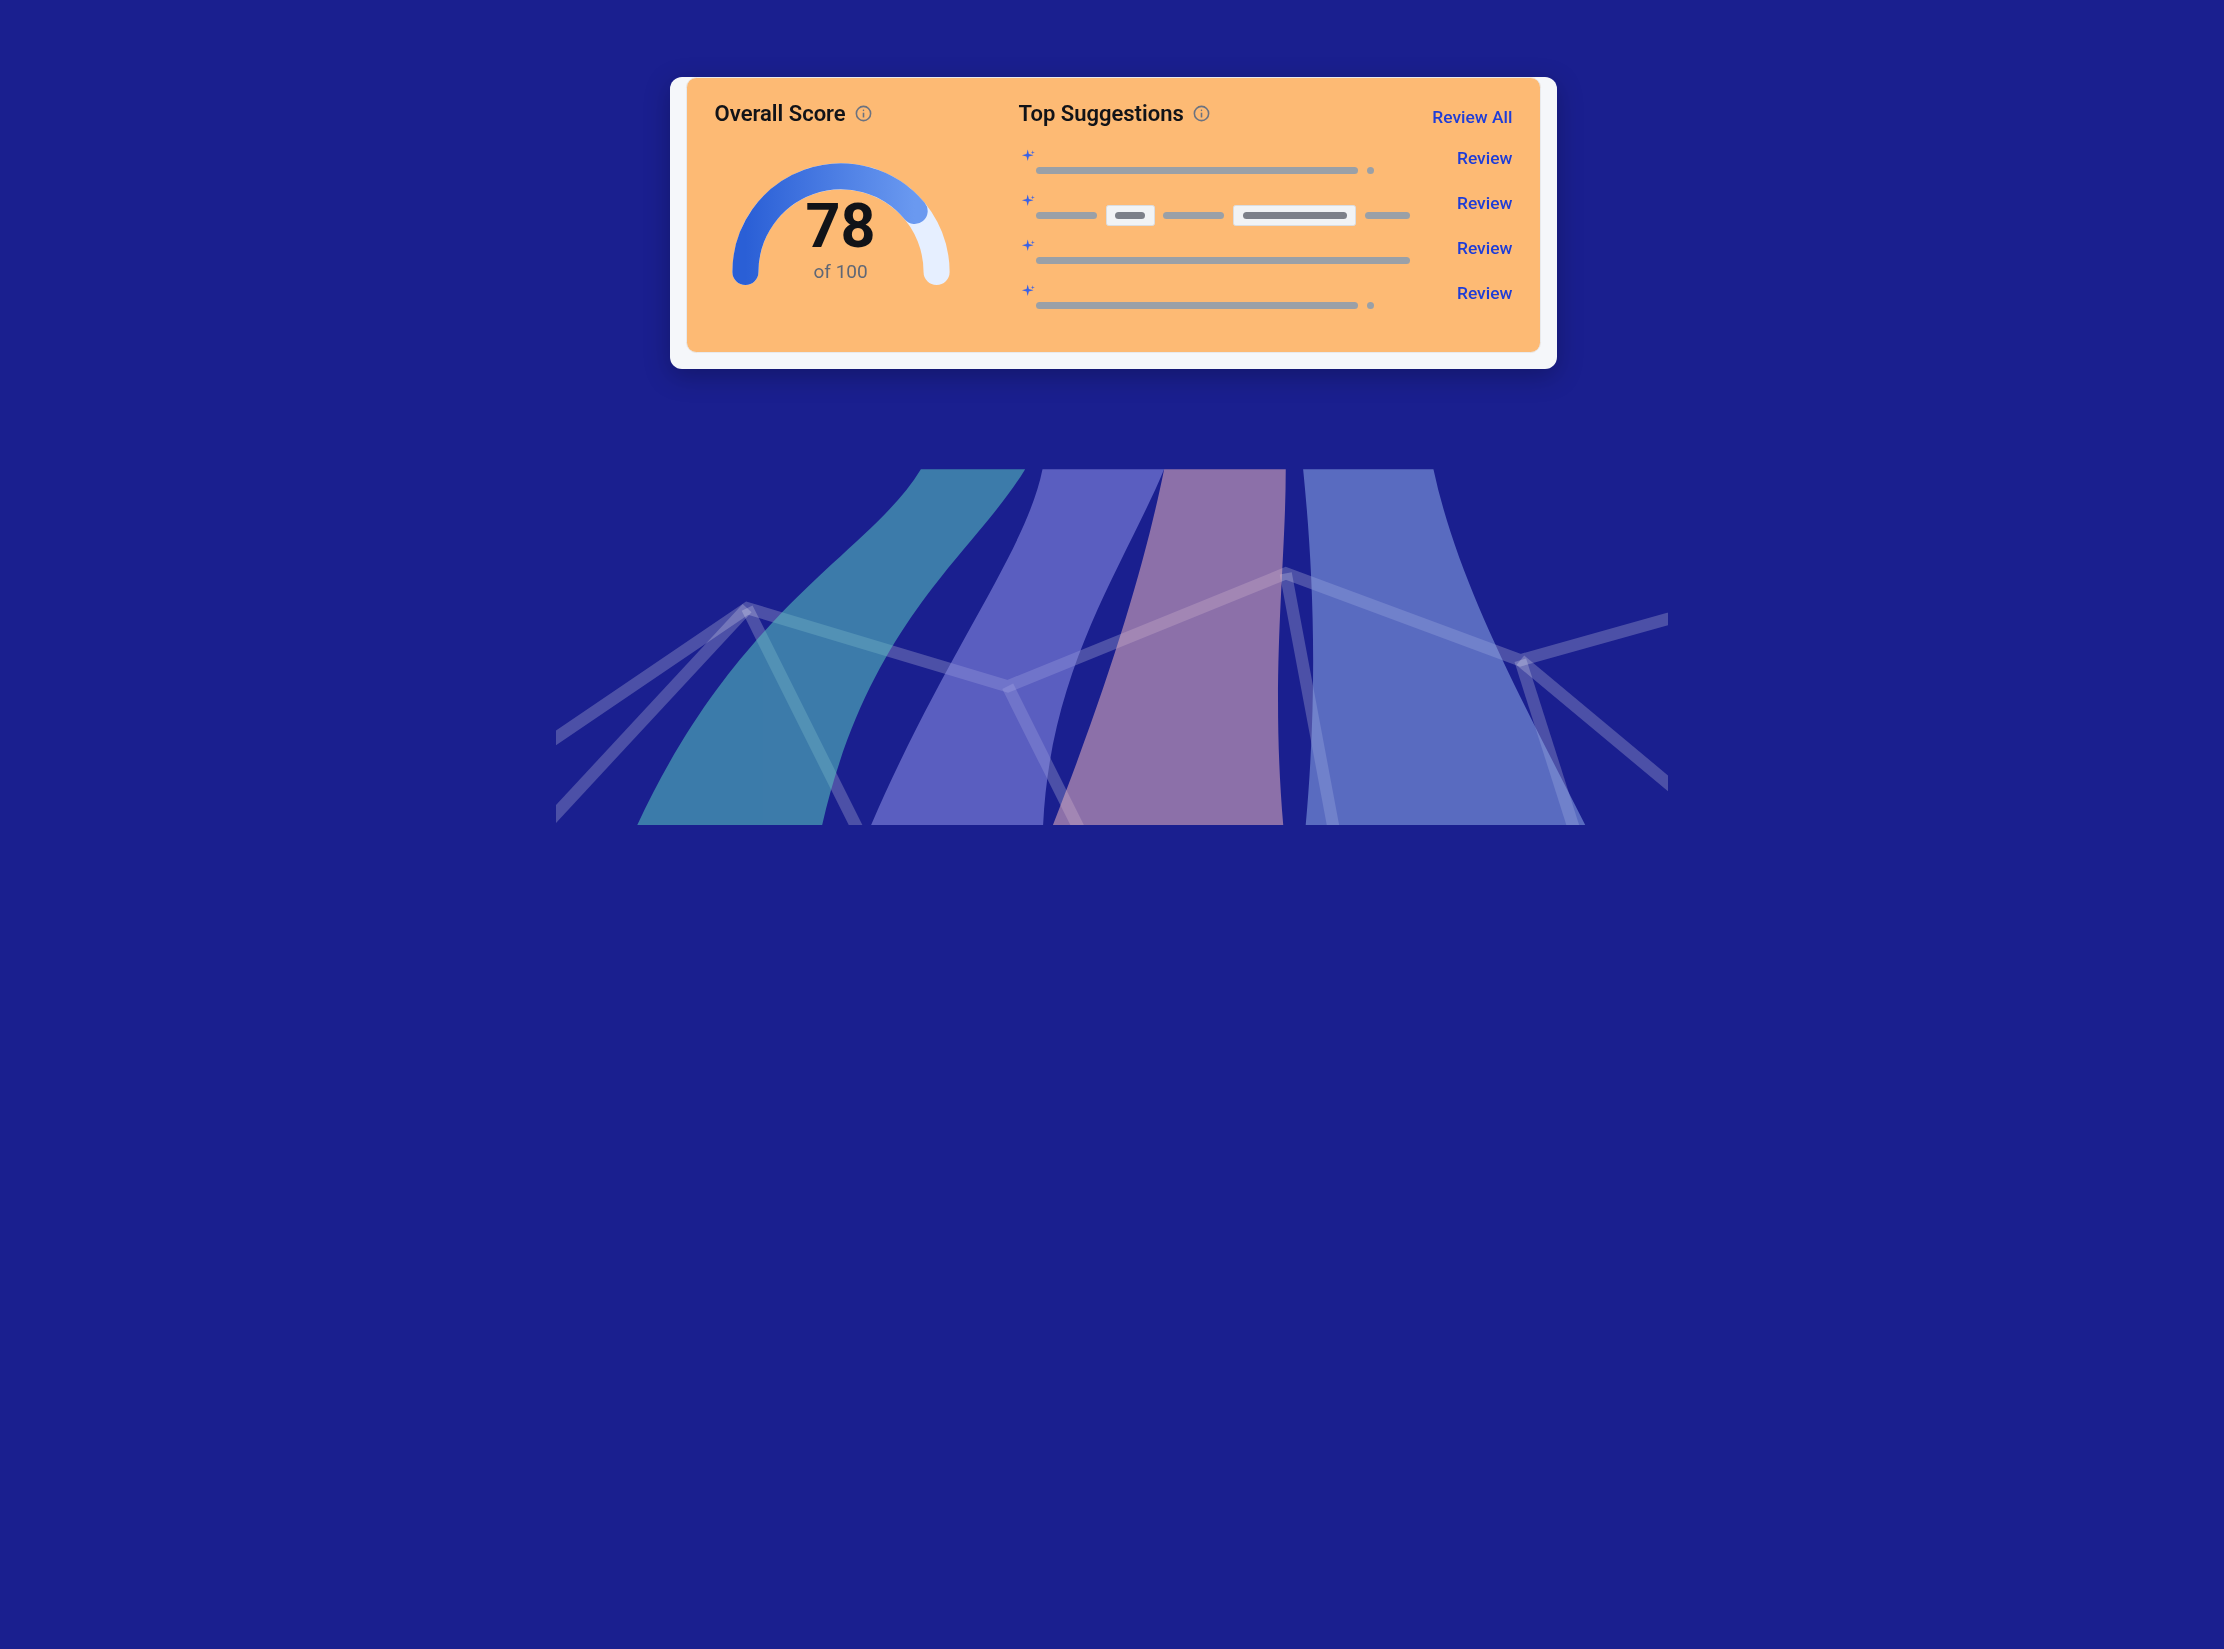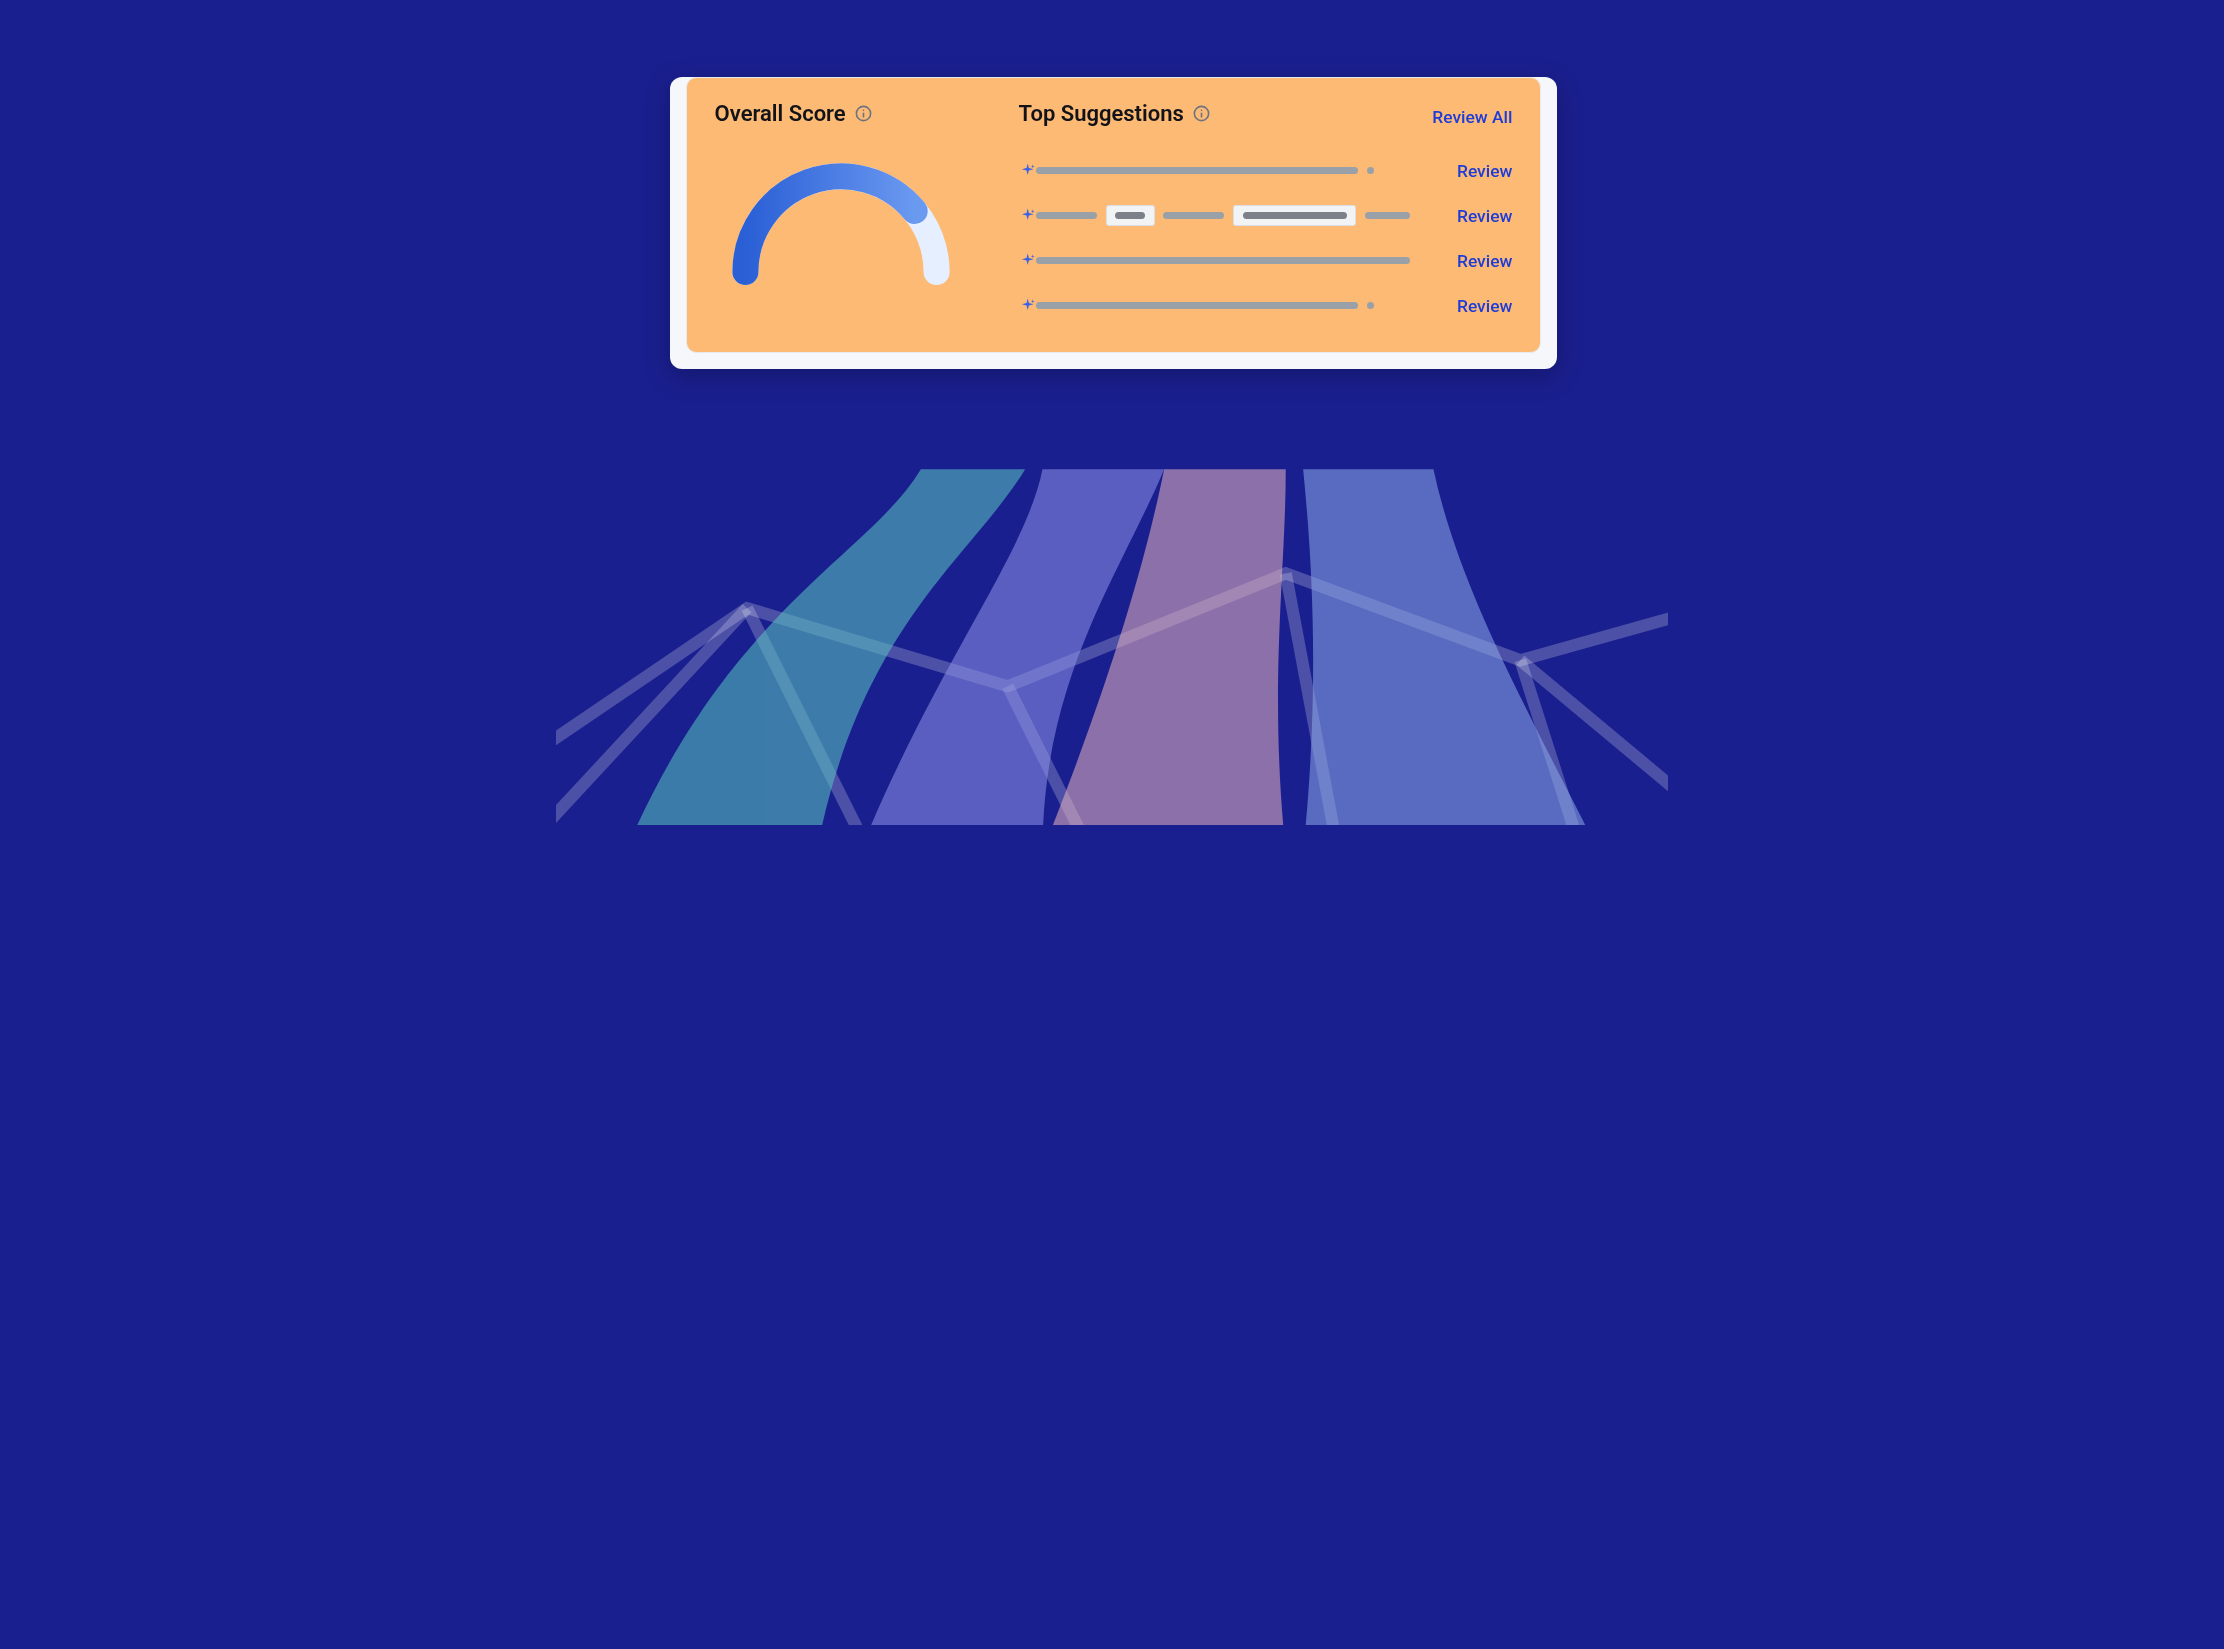--- a/index.html
+++ b/index.html
@@ -120,21 +120,20 @@
     color: #1e3dd8;
     font-size: 17.4px;
     font-weight: 500;
     cursor: pointer;
     text-decoration: none;
     margin-left: auto;
     flex-shrink: 0;
   }
   .suggestion-row {
     display: flex;
-    align-items: center;
     gap: 0;
     height: 45px;
   }
   .sparkle-sm { width: 17.4px; height: 17.4px; flex-shrink: 0; }
   .placeholder-line {
     display: flex;
     align-items: center;
     gap: 8.7px;
     flex: 0 0 auto;
   }
@@ -201,20 +200,24 @@
           <svg class="gauge-svg" viewBox="0 0 290 180">
             <defs>
               <linearGradient id="gfill" x1="0%" y1="0%" x2="100%" y2="0%">
                 <stop offset="0%" stop-color="#2a5fd6"></stop>
                 <stop offset="100%" stop-color="#6a99f0"></stop>
               </linearGradient>
             </defs>
             <path id="gauge-track" d="M 35 155 A 110 110 0 0 1 255 155" stroke="#e6efff" stroke-width="30" fill="none" stroke-linecap="round"></path>
             <path id="gauge-fill" d="M 35.00 155.00 A 110 110 0 0 1 229.76 84.88" stroke="url(#gfill)" stroke-width="30" fill="none" stroke-linecap="round"></path>
           </svg>
+          <div class="gauge-text">
+            <div class="gauge-value">78</div>
+            <div class="gauge-of">of 100</div>
+          </div>
         </div>
       </div>
 
       <div class="suggestions-panel">
         <div class="suggestions-header">
           <div class="section-heading">
             <span>Top Suggestions</span>
             <span class="info-icon">
               <svg viewBox="0 0 24 24" fill="none" stroke="currentColor" stroke-width="2">
                 <circle cx="12" cy="12" r="9"></circle>

